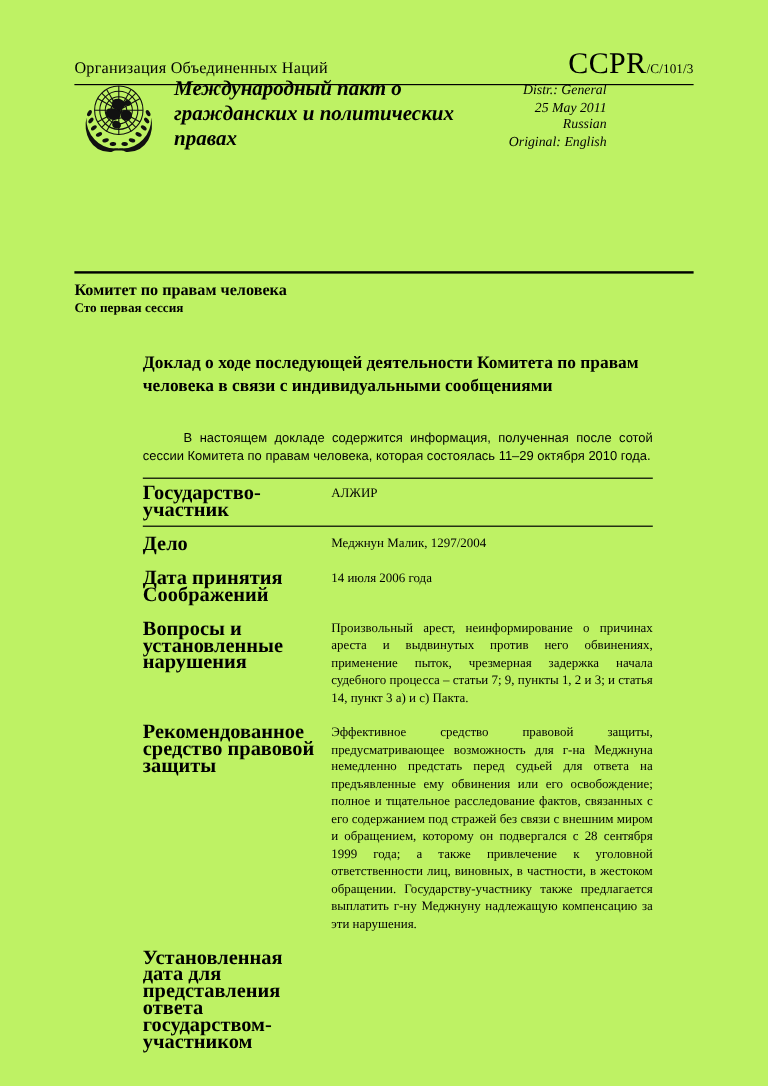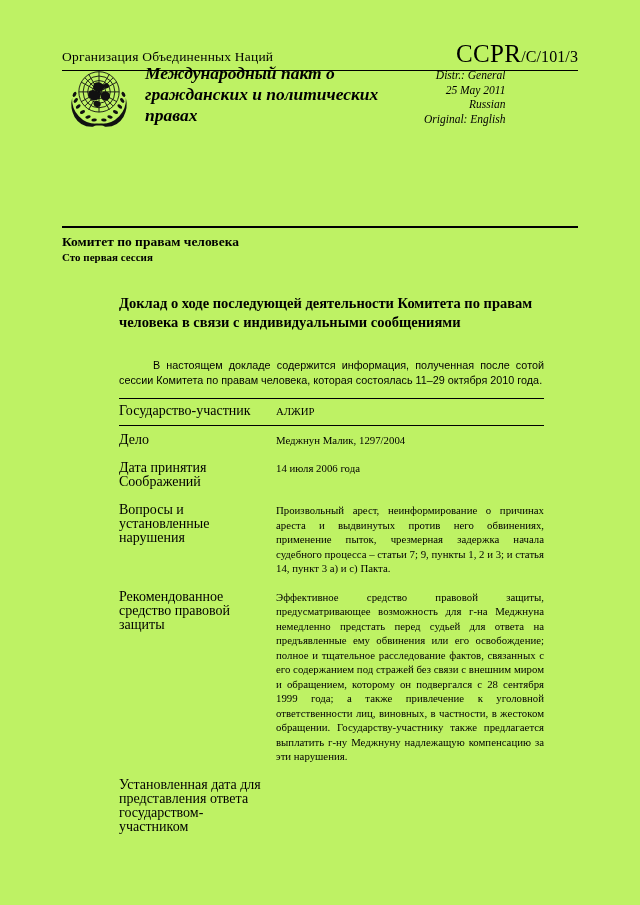--- a/index.html
+++ b/index.html
@@ -40,21 +40,21 @@
     text-align: right;
     white-space: nowrap;
   }
   .symbol-main {
     font-family: "Liberation Serif", serif;
     font-size: 25px;
     letter-spacing: 0.3px;
   }
   .symbol-sub {
     font-family: "Liberation Serif", serif;
-    font-size: 16px;
+    font-size: 11px;
     letter-spacing: 0.1px;
   }
   .rule-thin {
     position: absolute;
     left: 62px;
     top: 70px;
     width: 516px;
     height: 1px;
     background: #000;
   }
@@ -176,22 +176,22 @@
   .row-header {
     padding: 5px 0 6px 0;
   }
   .row-body {
     padding: 7px 0 7px 0;
   }
   .cell-label {
     width: 157px;
     flex: 0 0 157px;
     font-family: "Liberation Serif", serif;
-    font-weight: normal;
-    font-size: 14px;
+    font-weight: bold;
+    font-size: 17px;
     line-height: 14px;
     padding-right: 6px;
     box-sizing: border-box;
   }
   .cell-value {
     flex: 1 1 auto;
     font-family: "Liberation Serif", serif;
     font-size: 10.8px;
     line-height: 14.5px;
     text-align: justify;

